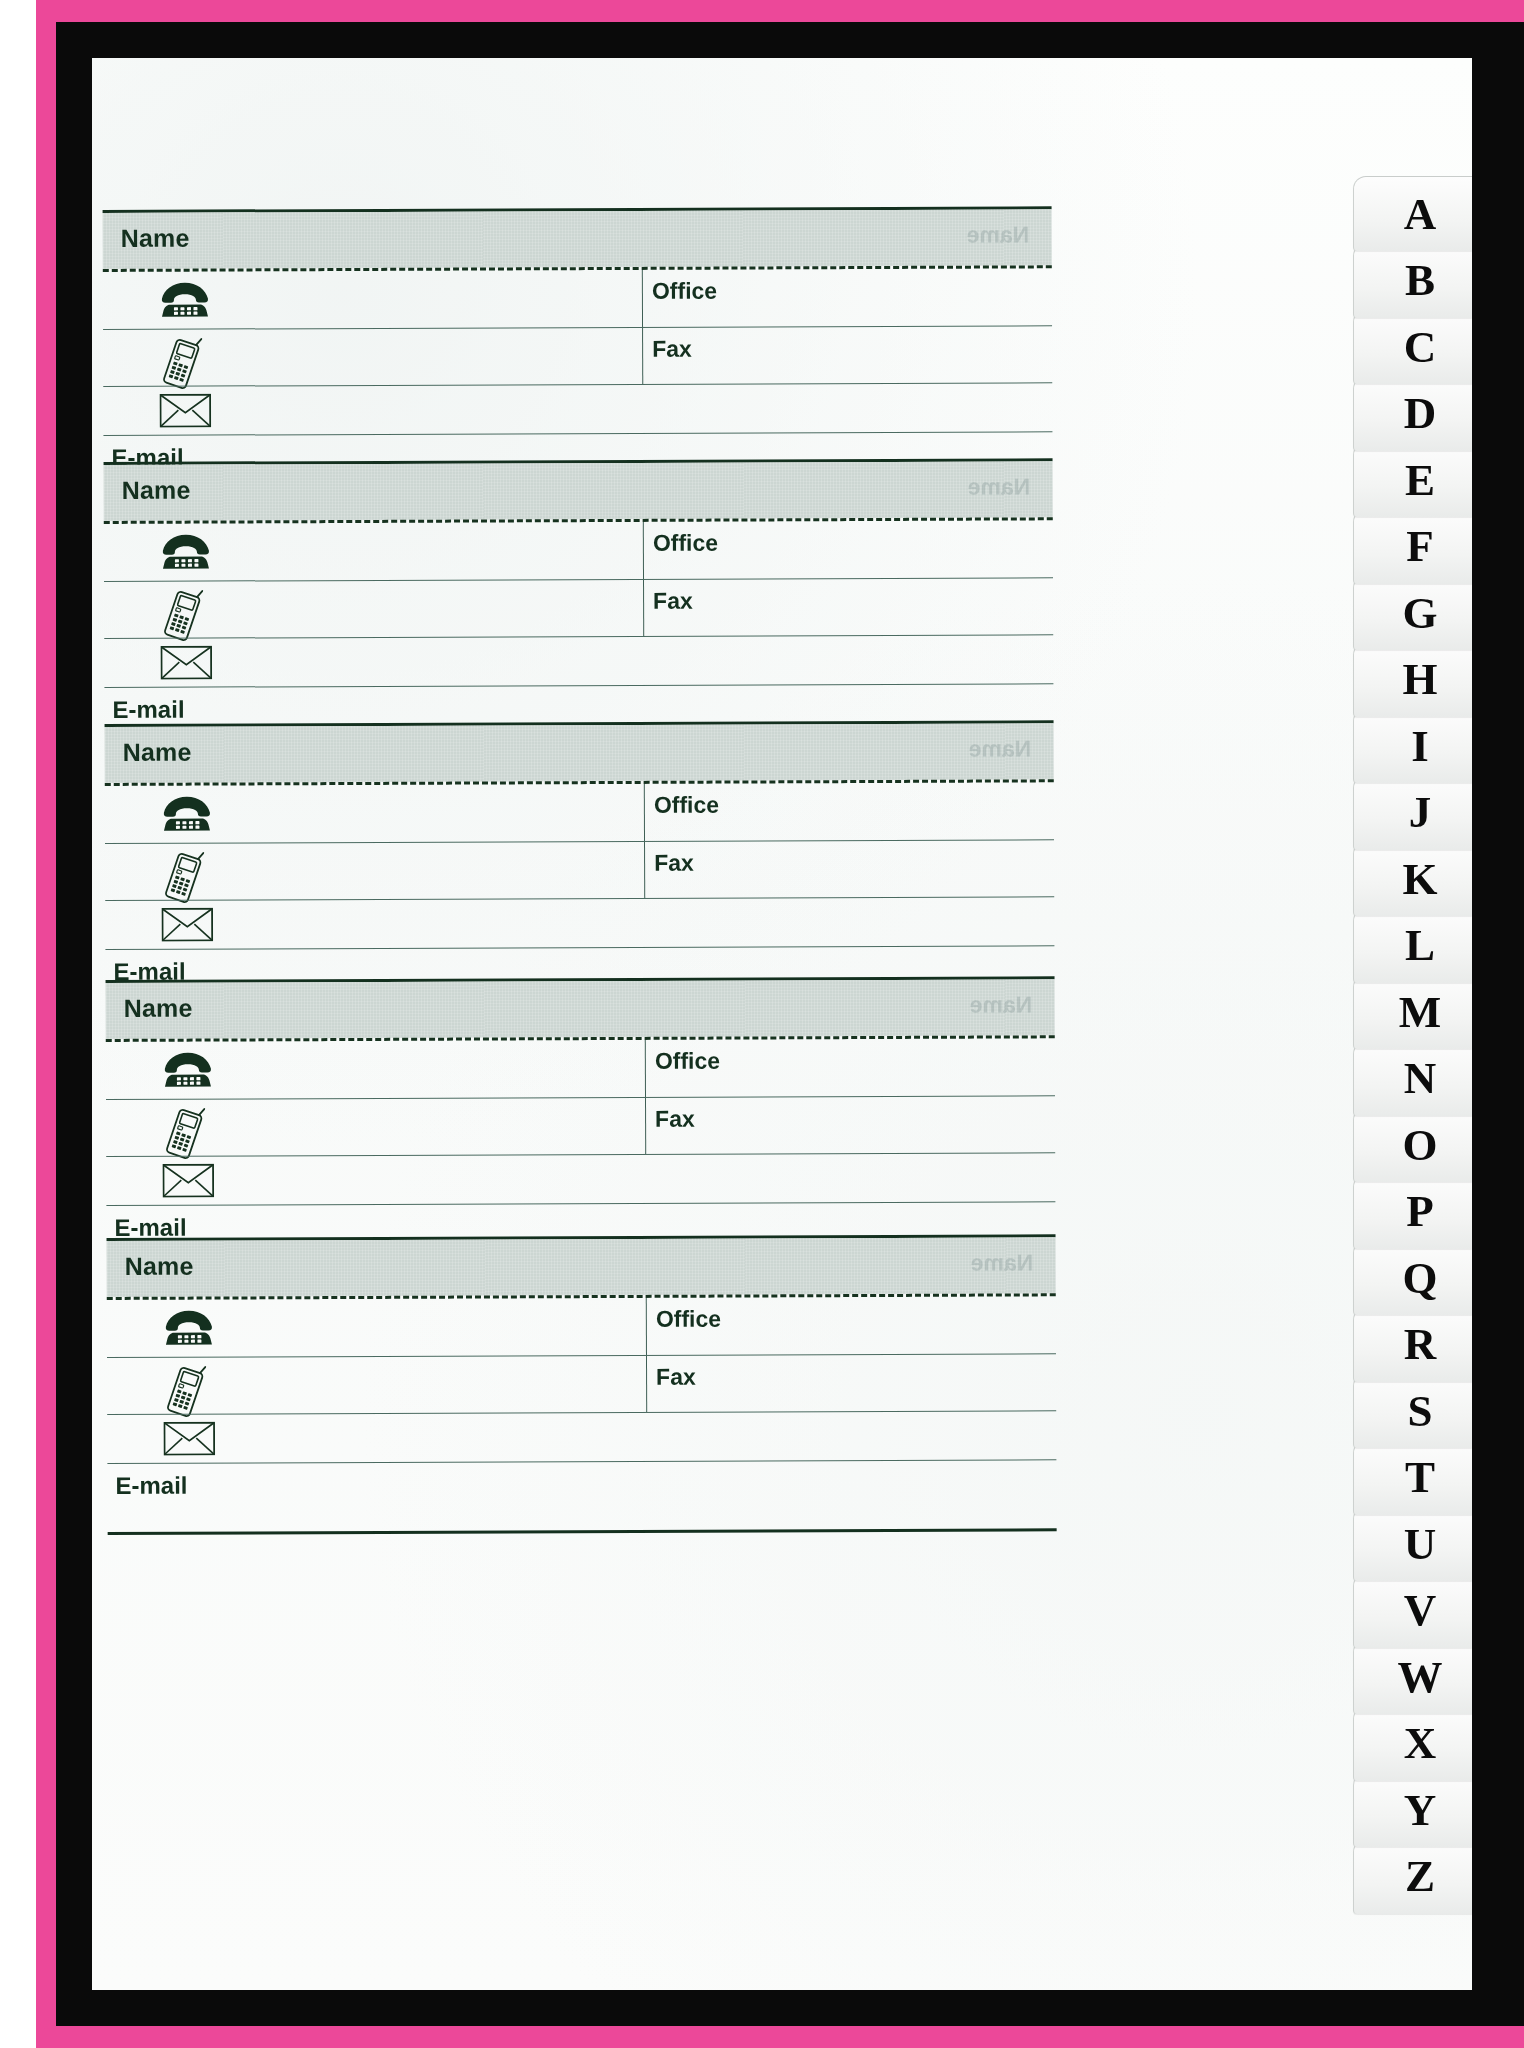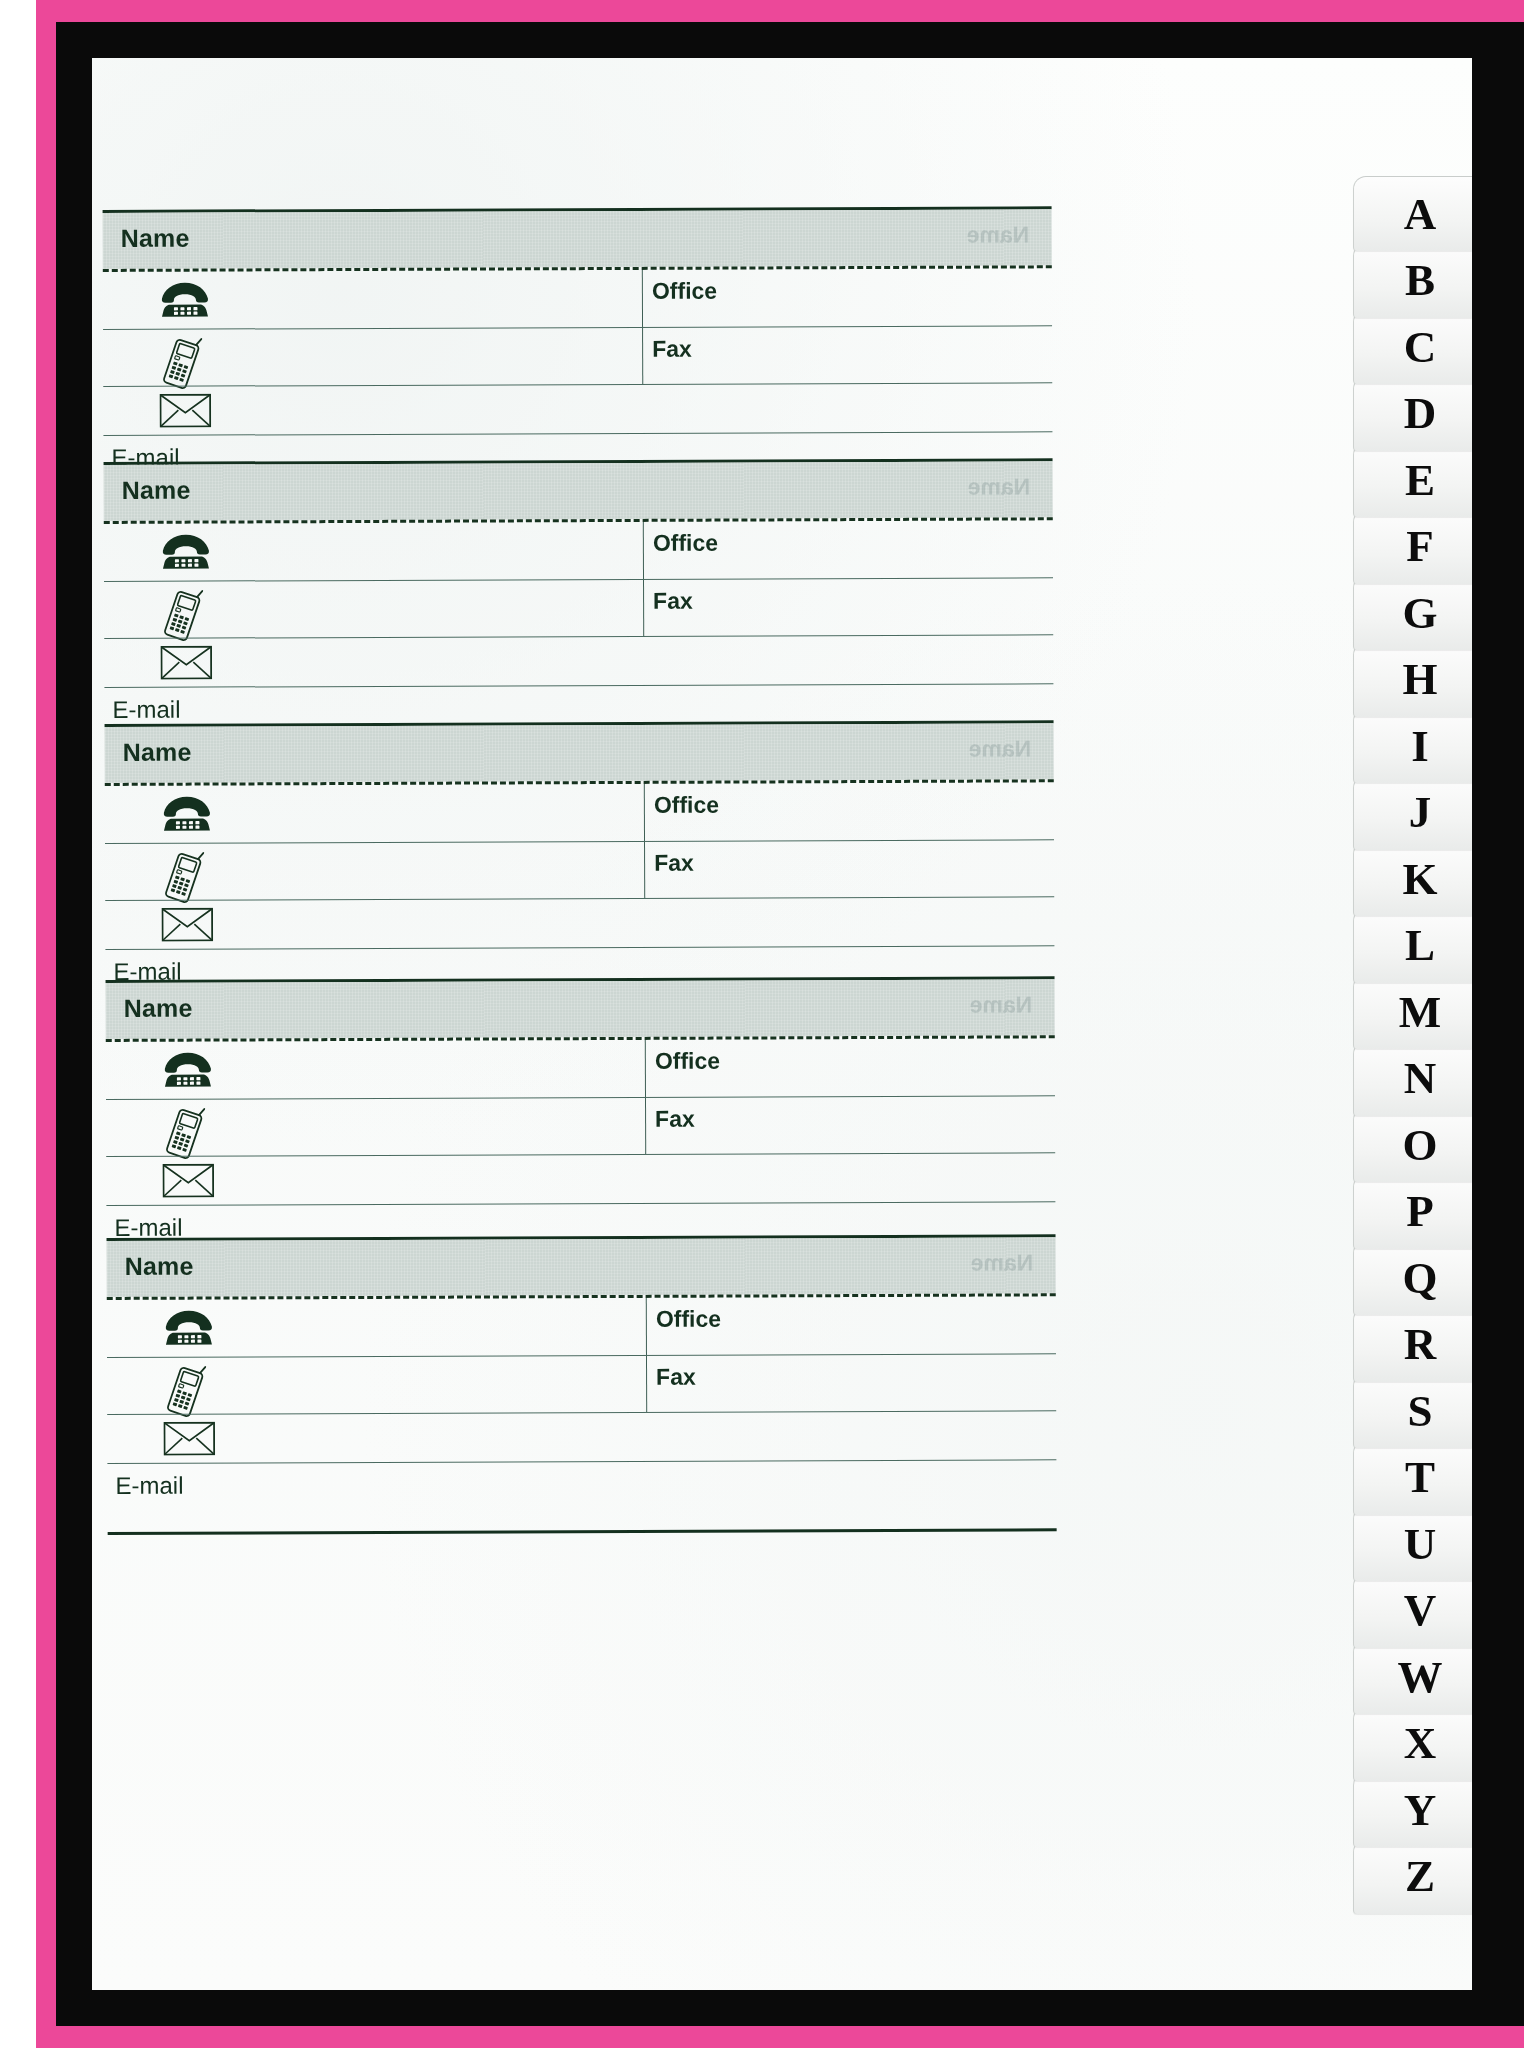--- a/index.html
+++ b/index.html
@@ -152,21 +152,21 @@
     font-size: 23px;
     font-weight: bold;
     color: #14301f;
     font-family: "Liberation Sans", sans-serif;
   }
 
   .email-label {
     position: absolute;
     left: 18px;
     font-size: 24px;
-    font-weight: normal;
+    font-weight: bold;
     color: #14301f;
     font-family: "Liberation Sans", sans-serif;
   }
 
   .ico {
     position: absolute;
     left: 66px;
   }
 
   

